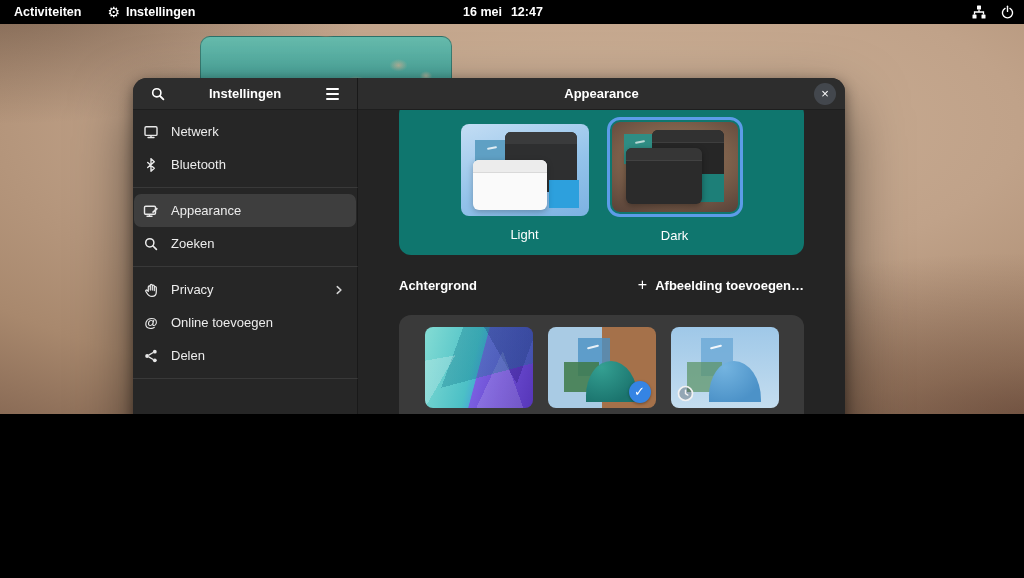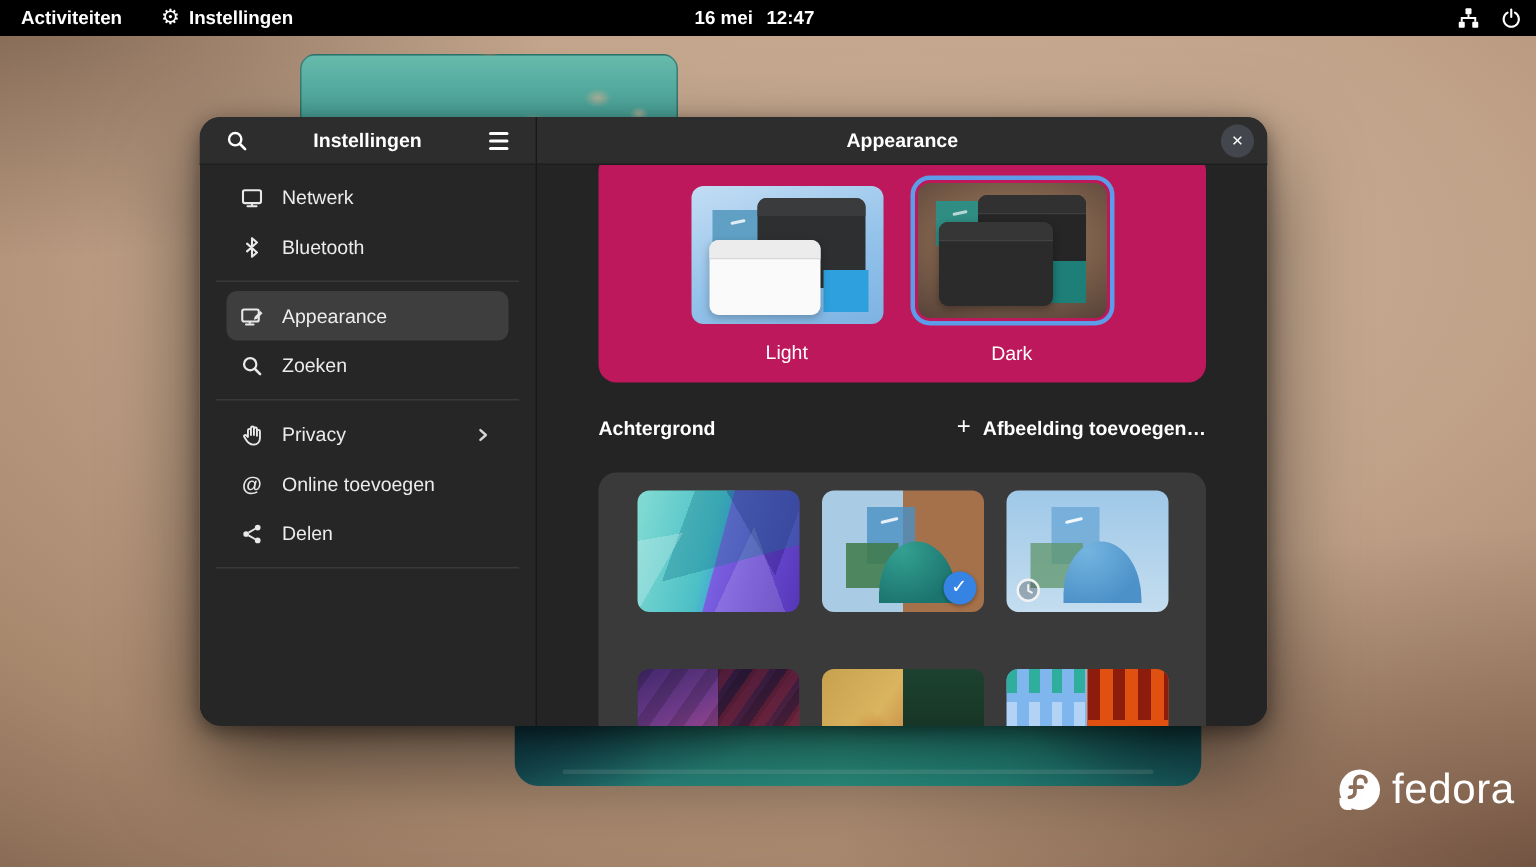--- a/index.html
+++ b/index.html
@@ -1,18 +1,18 @@
 <!DOCTYPE html>
 <html><head>
 <meta charset="utf-8">
 <style>
   * { margin:0; padding:0; box-sizing:border-box; }
   body { background:#000; font-family:"Liberation Sans", sans-serif; }
   .screen{
-    position:relative; width:1024px; height:578px; overflow:hidden;
+    position:relative; width:1024px; height:414px; overflow:hidden;
     background:
       radial-gradient(60% 50% at 0% 0%, rgba(55,38,30,.38), transparent 60%),
       radial-gradient(70% 60% at 100% 100%, rgba(70,40,30,.45), transparent 65%),
       radial-gradient(130% 120% at 58% 30%, #cdb197 0%, #c0a289 32%, #a8886d 58%, #7d5f4c 80%, #5a4238 100%);
   }
 
   
   .topbar{position:absolute;top:0;left:0;right:0;height:24px;background:#000;color:#fff;
     display:flex;align-items:center;font-size:12.5px;font-weight:700;z-index:50;}
   .tb-left{display:flex;align-items:center;gap:26px;padding-left:14px;}
@@ -51,40 +51,40 @@
   .sidebar{width:225px;background:#262626;border-right:1px solid #191919;display:flex;flex-direction:column;}
   .side-header{height:32px;flex:0 0 32px;background:#2d2d2d;border-bottom:1px solid #1e1e1e;
     position:relative;display:flex;align-items:center;padding:0 14px;}
   .side-title{position:absolute;left:0;right:0;text-align:center;color:#fff;font-size:13px;font-weight:700;}
   .icon-btn{position:relative;z-index:2;display:flex;align-items:center;justify-content:center;
     width:22px;height:22px;border-radius:5px;}
   .side-header .right{margin-left:auto;}
   .hamburger{display:flex;flex-direction:column;gap:3px;}
   .hamburger i{display:block;width:13px;height:2px;background:#fff;border-radius:1px;}
 
-  .side-list{padding:5px 18px;flex:1;font-size:13px;color:#ececec;}
+  .side-list{padding:5px 1px;flex:1;font-size:13px;color:#ececec;}
   .side-item{height:33px;display:flex;align-items:center;gap:12px;padding:0 9px;border-radius:7px;}
   .side-item.selected{background:#3e3e3e;}
   .side-item .lbl{flex:1;}
   .side-item svg{flex:0 0 16px;display:block;}
   .side-div{height:1px;background:rgba(255,255,255,.09);margin:6px -7px;}
   .at-glyph{width:16px;text-align:center;font-weight:700;font-size:13.5px;color:#e8e8e8;}
 
   
   .main{flex:1;background:#242424;display:flex;flex-direction:column;}
   .main-header{height:32px;flex:0 0 32px;background:#2d2d2d;border-bottom:1px solid #1e1e1e;
     position:relative;display:flex;align-items:center;justify-content:center;}
   .main-title{color:#fff;font-size:13px;font-weight:700;}
   .close-btn{position:absolute;right:9px;top:5px;width:22px;height:22px;border-radius:50%;
     background:#43474d;color:#fff;font-size:13px;line-height:21px;text-align:center;}
 
   .panel{flex:1;overflow:hidden;position:relative;}
 
   
-  .style-card{width:405px;margin:-8px auto 1px;height:153px;background:#be185d;border-radius:12px;position:relative;text-align:center;}
+  .style-card{width:405px;margin:-8px auto 1px;height:153px;background:#0f766e;border-radius:12px;position:relative;text-align:center;}
   .style-flex{display:flex;justify-content:center;gap:18px;padding-top:22px;align-items:flex-start;}
   .style-opt{display:flex;flex-direction:column;align-items:center;}
   .style-label{margin-top:11px;font-size:13px;color:#fff;}
   .prev{position:relative;overflow:hidden;border-radius:8px;}
   .prev-light{width:128px;height:92px;background:linear-gradient(160deg,#c3ddf4 0%,#94c3ea 55%,#7db2e2 100%);}
   .lp-pic{position:absolute;left:14px;top:16px;width:38px;height:30px;background:#5fa0c4;}
   .lp-pic::after{content:"";position:absolute;left:12px;top:7px;width:10px;height:2px;background:rgba(255,255,255,.8);border-radius:2px;transform:rotate(-12deg);}
   .lp-dark{position:absolute;left:44px;top:8px;width:72px;height:60px;background:#2e2f30;border-radius:6px;}
   .lp-dark::before{content:"";position:absolute;left:0;top:0;right:0;height:12px;background:#3a3b3c;border-radius:6px 6px 0 0;}
   .lp-blue{position:absolute;left:88px;top:56px;width:30px;height:28px;background:#2da0dd;}

